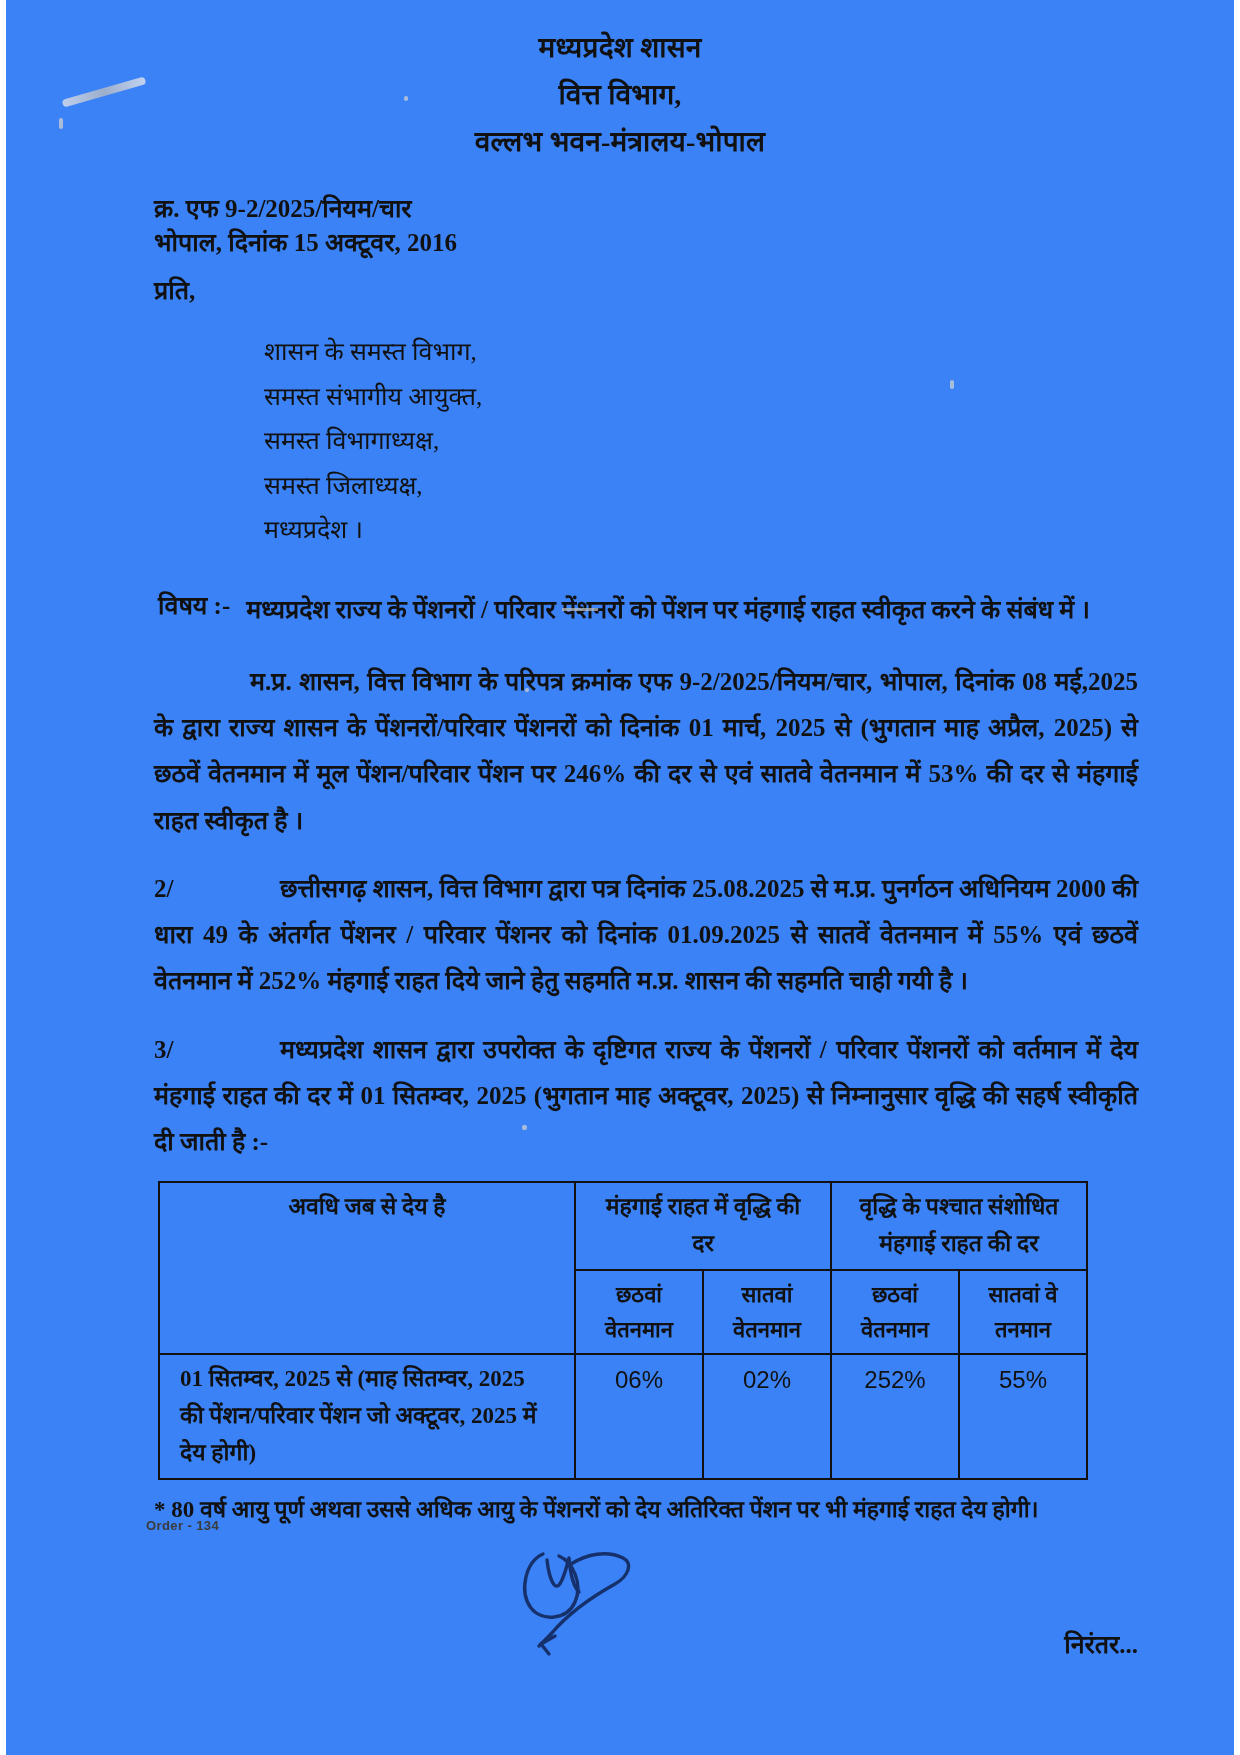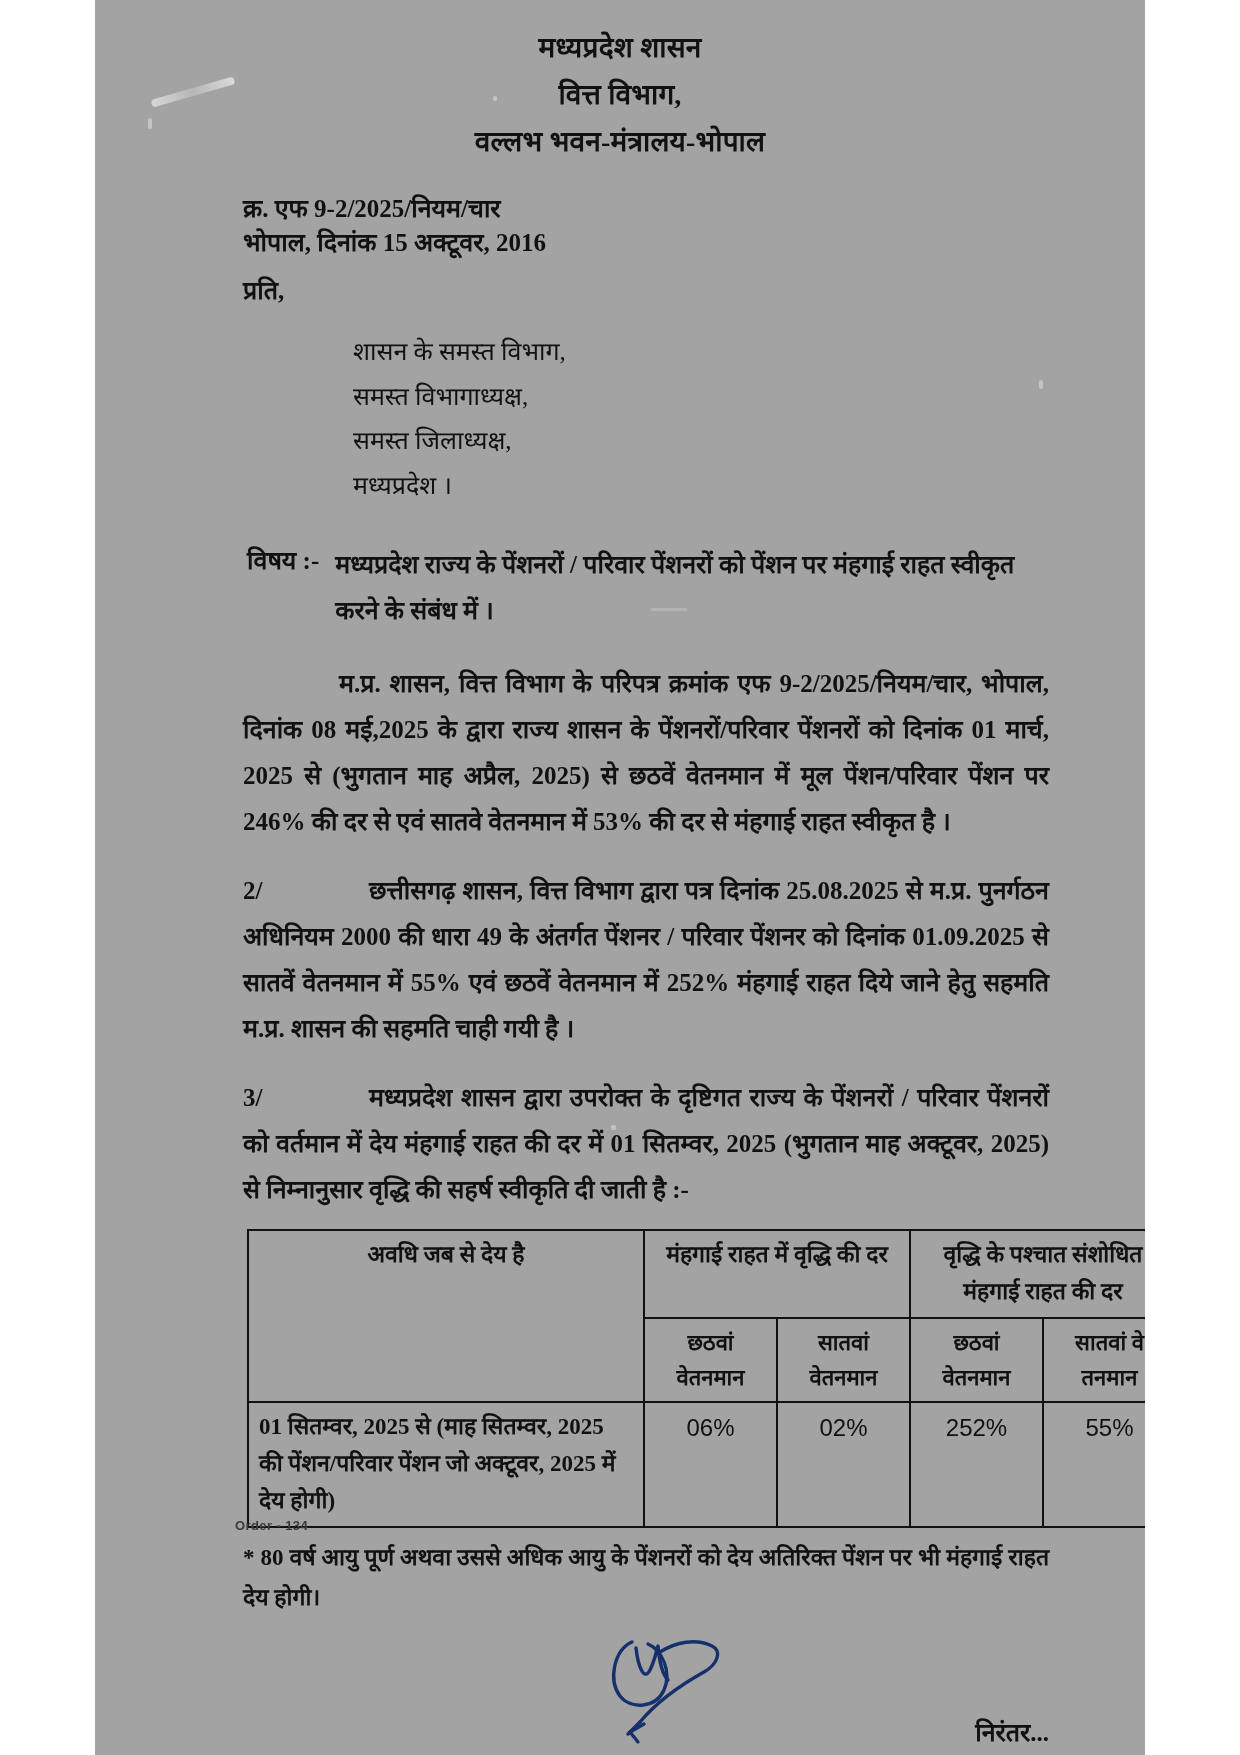--- a/index.html
+++ b/index.html
@@ -7,24 +7,24 @@
     margin: 0;
     padding: 0;
     background: #ffffff;
   }
   body {
     font-family: "Liberation Serif", "DejaVu Serif", serif;
     color: #111111;
   }
   .page {
     position: relative;
-    width: 1050px;
+    width: 1228px;
     height: 1755px;
     margin: 0 auto;
-    background: #a3a3a3;
+    background: #3b82f6;
     overflow: hidden;
     box-sizing: border-box;
   }
 
   
   .scan-mark {
     position: absolute;
     background: #cfcfcf;
     opacity: .75;
     pointer-events: none;
@@ -116,21 +116,21 @@
     border-collapse: collapse;
     margin: 16px 0 0 152px;
     width: 930px;
     table-layout: fixed;
     font-size: 23px;
     font-weight: 700;
   }
   table.rates th,
   table.rates td {
     border: 2px solid #111;
-    padding: 6px 10px;
+    padding: 6px 20px;
     vertical-align: top;
     line-height: 1.6;
   }
   table.rates th {
     text-align: center;
     font-weight: 700;
   }
   th.c-period { width: 374px; }
   th.c-grp { }
   td.period-cell {
@@ -204,20 +204,21 @@
 
   <div class="meta-row">
     <span>क्र. एफ 9-2/2025/नियम/चार</span>
     <span class="meta-date">भोपाल, दिनांक  15 अक्टूवर, 2016</span>
   </div>
 
   <div class="pratI">प्रति,</div>
 
   <div class="addressee-list">
     <div>शासन के समस्त विभाग,</div>
+    <div>समस्त संभागीय आयुक्त,</div>
     <div>समस्त विभागाध्यक्ष,</div>
     <div>समस्त जिलाध्यक्ष,</div>
     <div>मध्यप्रदेश ।</div>
   </div>
 
   <div class="subject">
     <span class="subject-label">विषय :-</span>
     <span class="subject-text">मध्यप्रदेश राज्य के पेंशनरों / परिवार पेंशनरों को पेंशन पर मंहगाई राहत स्वीकृत करने के संबंध में ।</span>
   </div>
 

